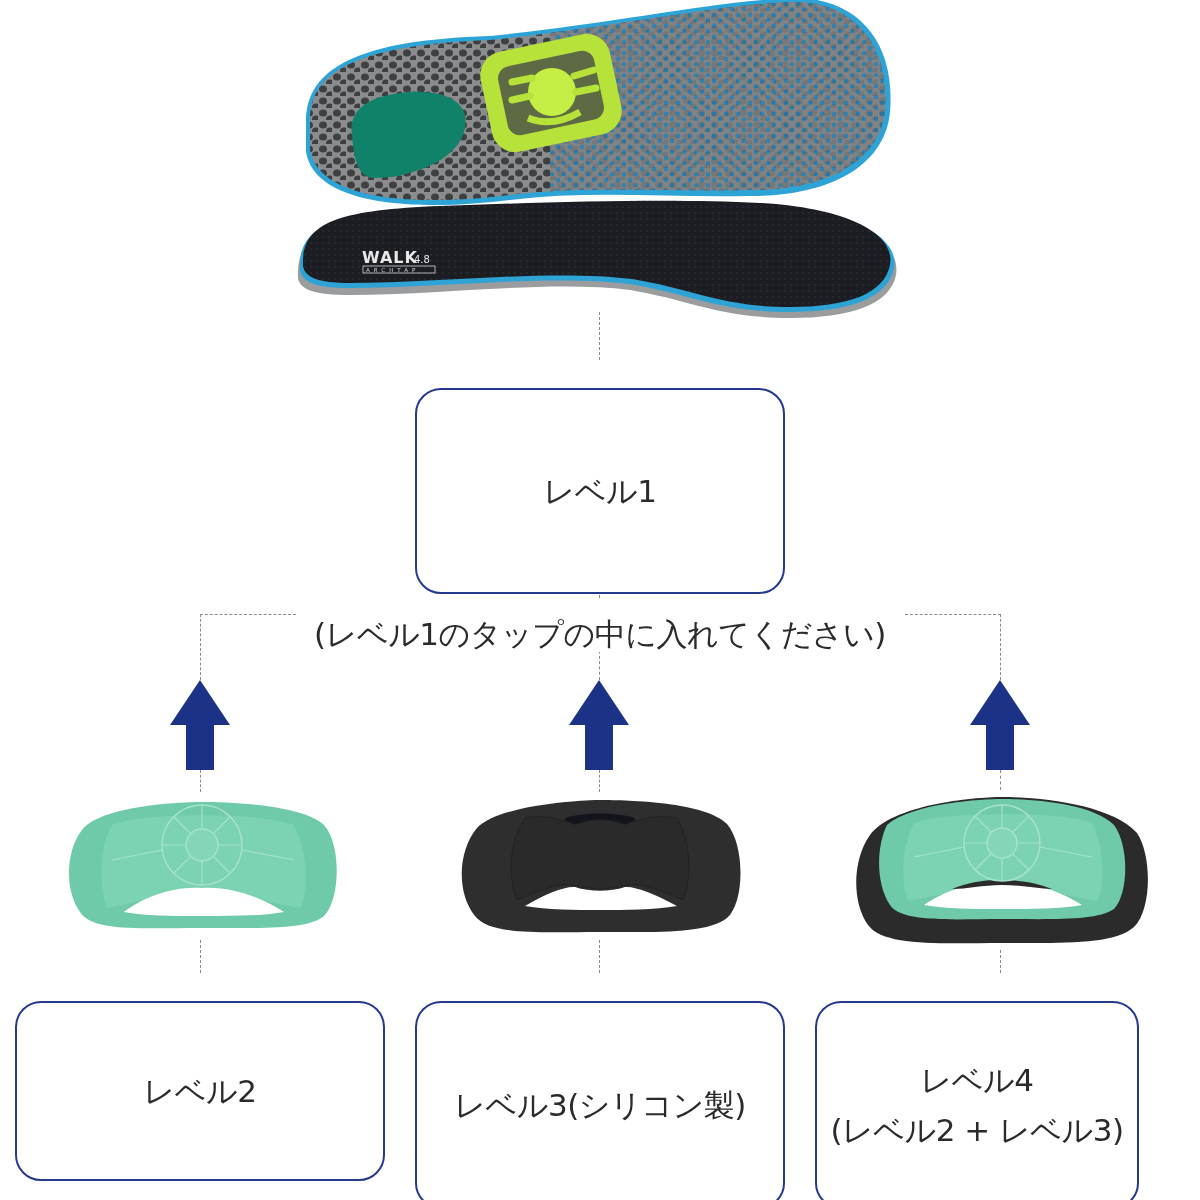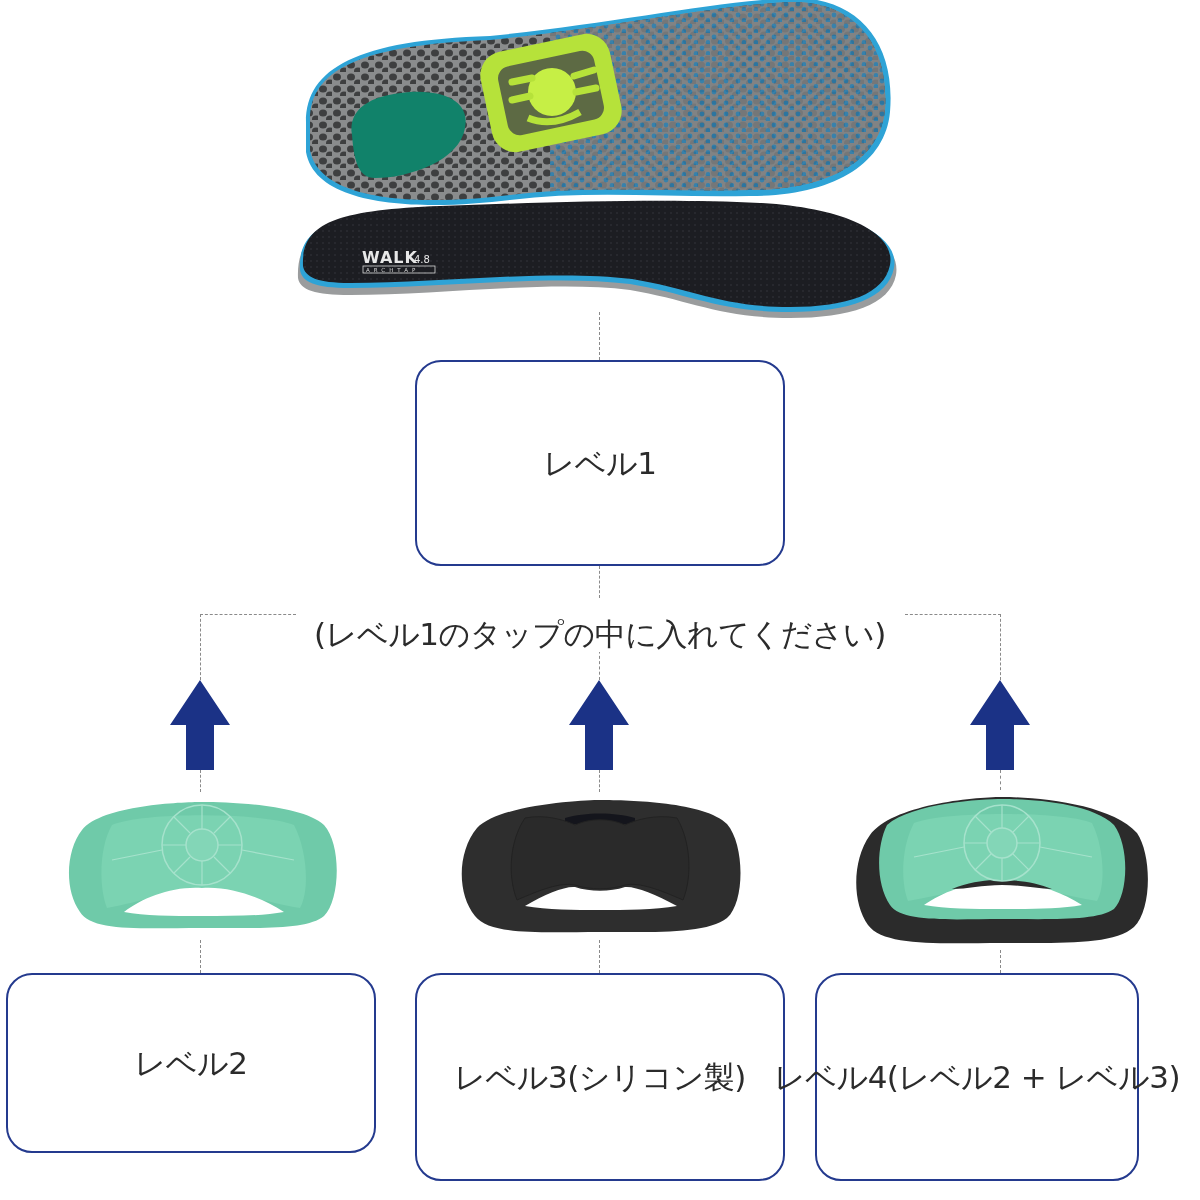--- a/index.html
+++ b/index.html
@@ -2,22 +2,23 @@
 <html><head>
 <meta charset="utf-8">
 <style>
   html, body { margin: 0; padding: 0; background: #ffffff; }
   body { width: 1200px; height: 1200px; position: relative; overflow: hidden;
          font-family: "DejaVu Sans", "Liberation Sans", sans-serif; color: #2b2b2b; }
   .abs { position: absolute; }
   .box {
     position: absolute; box-sizing: border-box;
     border: 2.5px solid #243a8e; border-radius: 26px; background: #fff;
-    display: flex; flex-direction: row; align-items: center; justify-content: center;
+    display: flex; flex-direction: column; align-items: center; justify-content: center;
     text-align: center;
+    margin-top: 28px;
   }
   .box .line { font-size: 31px; line-height: 50px; letter-spacing: -0.5px; color: #2b2b2b; white-space: nowrap; }
   .dash-v { position: absolute; width: 0; border-left: 1.5px dashed #8a8a8a; }
   .dash-h { position: absolute; height: 0; border-top: 1.5px dashed #8a8a8a; }
   .instruction {
     position: absolute; left: 0; width: 1200px; top: 611px; text-align: center;
     font-size: 31px; line-height: 46px; letter-spacing: -0.5px; color: #2b2b2b;
   }
   .instruction span { background: #fff; padding: 0 8px; }
   svg { display: block; }
@@ -146,21 +147,21 @@
     <path d="M35,40 C60,18 130,14 150,14 C180,14 240,18 262,40 C278,62 276,110 262,124 C245,136 200,134 150,134 C100,134 50,138 38,120 C24,100 24,62 35,40 Z" fill="#6fcaa9"></path>
     <path d="M62,38 C92,26 210,26 240,38 C252,62 254,100 245,116 C208,110 180,100 150,100 C120,100 92,110 56,116 C48,95 50,60 62,38 Z" fill="#7bd3b2"></path>
     <path d="M72,120 C92,106 120,96 150,98 C180,96 208,106 230,120 C208,124 180,124 150,124 C120,124 94,124 72,120 Z" fill="#ffffff"></path>
     <path d="M100,104 C120,96 140,94 150,96 C165,94 185,98 200,104 C185,104 170,100 150,100 C130,100 115,104 100,104 Z" fill="#2b2b2b"></path>
     <circle cx="150" cy="58" r="38" fill="none" stroke="#a6e2cc" stroke-width="1.5"></circle>
     <circle cx="150" cy="58" r="15" fill="#83d6b7" stroke="#a6e2cc" stroke-width="1.5"></circle>
     <path d="M150,20 L150,43 M150,73 L150,96 M112,58 L135,58 M165,58 L188,58 M123,31 L139,47 M161,69 L177,85 M177,31 L161,47 M139,69 L123,85 M62,72 L112,62 M188,62 L240,72" stroke="#a6e2cc" stroke-width="1.2"></path>
   </svg>
 </div>
 
-<div class="box" style="left:6px; top:973px; width:370px; height:180px;text-align:right;">
+<div class="box" style="left:15px; top:973px; width:370px; height:180px;text-align:right;">
   <div class="line">レベル2</div>
 </div>
 
 <div class="box" style="left:415px; top:973px; width:370px; height:208px;">
   <div class="line">レベル3(シリコン製)</div>
 </div>
 
 <div class="box" style="left:815px; top:973px; width:324px; height:208px;">
   <div class="line">レベル4</div>
   <div class="line">(レベル2 + レベル3)</div>

